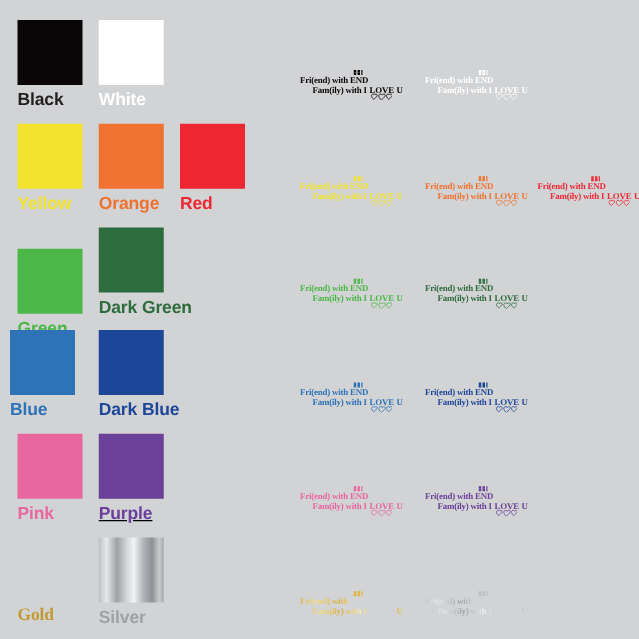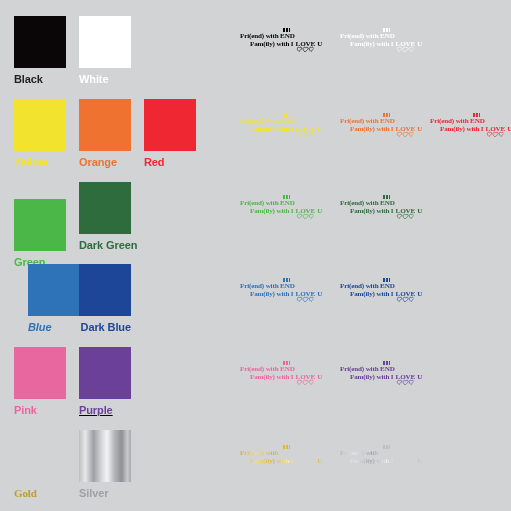--- a/index.html
+++ b/index.html
@@ -34,21 +34,21 @@
 
   .swatch-chip {
     width: 52px;
     height: 52px;
     display: block;
   }
 
   .swatch-label {
     display: block;
     margin-top: 5px;
-    font-size: 11px;
+    font-size: 14px;
     font-weight: bold;
     letter-spacing: -0.1px;
     line-height: 12px;
     white-space: nowrap;
   }
 
   
   .chip-gold {
     background: linear-gradient(90deg,
       #e8c351 0%,
@@ -88,20 +88,21 @@
     font-size: 7.1px;
     letter-spacing: -0.15px;
     position: relative;
   }
   .logo-line-1 { padding-left: 2px; }
   .logo-line-2 { padding-left: 12px; }
 
   .word-end {
     position: relative;
     display: inline-block;
+    margin-top: 28px;
   }
   .dot-grid {
     position: absolute;
     left: 50%;
     transform: translateX(-50%);
     top: -5.2px;
     display: grid;
     grid-template-columns: repeat(3, 1.9px);
     grid-auto-rows: 1.9px;
     gap: 0.7px;
@@ -313,21 +314,21 @@
   <span class="logo-line logo-line-2">
     <span>Fam(ily) with I </span><span class="word-love"><span>LOVE</span><span class="hearts">
               <svg viewBox="0 0 34 12">
                 <path d="M5 11 C1 7.5 0.5 4.5 2.6 3 C4 2 5.6 2.6 6.2 3.9 C6.8 2.6 8.4 2 9.8 3 C11.9 4.5 9 7.5 5 11 Z M17 12 C12.6 8.2 12 4.8 14.4 3.1 C16 2 17.8 2.7 18.5 4.1 C19.2 2.7 21 2 22.6 3.1 C25 4.8 21.4 8.2 17 12 Z M29 11 C25 7.5 24.5 4.5 26.6 3 C28 2 29.6 2.6 30.2 3.9 C30.8 2.6 32.4 2 33.8 3 C35.9 4.5 33 7.5 29 11 Z" fill="none" stroke="currentColor" stroke-width="1.3"></path>
               </svg>
             </span></span><span> U</span>
   </span>
 </div>
     </div>
     <div class="row" style="top: 0px;">
-      <div class="swatch-cell" style="left: 28px; top: 264px; font-style: italic;">
+      <div class="swatch-cell" style="left: 8px; top: 264px;">
         <span class="swatch-chip" style="background: rgb(46, 114, 184);"></span>
         <span class="swatch-label" style="color: rgb(46, 114, 184);">Blue</span>
       </div>
       <div class="swatch-cell" style="left: 79px; top: 264px; text-align: right;">
         <span class="swatch-chip" style="background: rgb(29, 70, 153);"></span>
         <span class="swatch-label" style="color: rgb(29, 70, 153);">Dark Blue</span>
       </div>
       <div class="logo" style="left: 238px; top: 283px; color: rgb(46, 114, 184);">
   <span class="logo-line logo-line-1">
     <span>Fri(end) with </span><span class="word-end"><span class="dot-grid">

